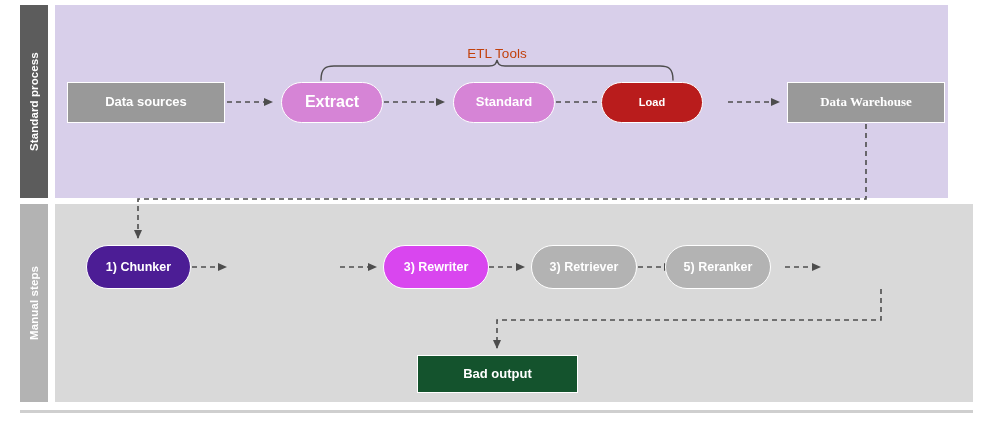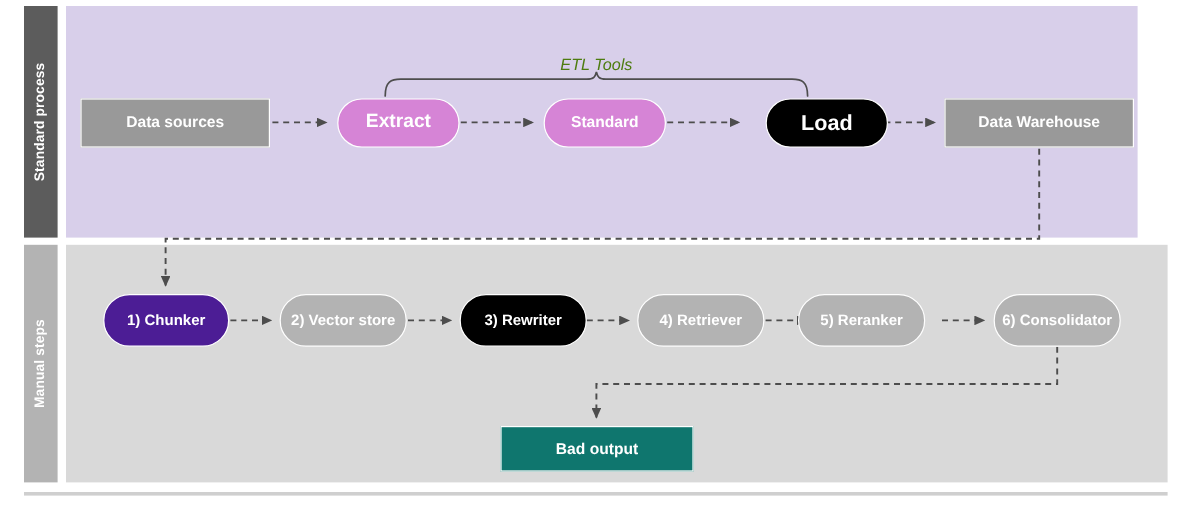--- a/index.html
+++ b/index.html
@@ -61,25 +61,24 @@
   .node-pill {
     border-radius: 999px;
   }
   .node .node-label {
     display: block;
     padding: 0 6px;
   }
   
   .brace-label {
     position: absolute;
-    color: #4d7c0f;
+    color: #c2410c;
     font-size: 13.5px;
     font-weight: normal;
     white-space: nowrap;
-    font-style: italic;
   }
 </style>
 </head>
 <body>
 
 <div id="canvas">
 
   <div class="lane-band" style="left:55px; top:5px; width:893px; height:193px; background:#d8cfea;"></div>
   <div class="lane-header" style="left:20px; top:5px; width:28px; height:193px; background:#5c5c5c;">
     <span>Standard process</span>
@@ -132,49 +131,43 @@
   </div>
 
   <div class="node node-pill" style="left:281px; top:82px; width:102px; height:41px; background:#d684d6; font-size:16px;">
     <span class="node-label">Extract</span>
   </div>
 
   <div class="node node-pill" style="left:453px; top:82px; width:102px; height:41px; background:#d684d6; font-size:13px;">
     <span class="node-label">Standard</span>
   </div>
 
-  <div class="node node-pill" style="left:638px; top:82px; width:102px; height:41px; background:#000000; font-size:18px;">
+  <div class="node node-pill" style="left:601px; top:82px; width:102px; height:41px; background:#b91c1c; font-size:11px;">
     <span class="node-label">Load</span>
   </div>
 
-  <div class="node node-rect" style="left:787px; top:82px; width:158px; height:41px; background:#999999; font-size:13px;">
+  <div class="node node-rect" style="left:787px; top:82px; width:158px; height:41px; background:#999999; font-size:13px;font-family:Liberation Serif, serif;">
     <span class="node-label">Data Warehouse</span>
   </div>
 
   <div class="node node-pill" style="left:86px; top:245px; width:105px; height:44px; background:#4c1d95; font-size:12.5px;">
     <span class="node-label">1) Chunker</span>
   </div>
 
-  <div class="node node-pill" style="left:233px; top:245px; width:106px; height:44px; background:#b3b3b3; font-size:12.5px;">
-    <span class="node-label">2) Vector store</span>
-  </div>
 
-  <div class="node node-pill" style="left:383px; top:245px; width:106px; height:44px; background:#000000; font-size:12.5px;">
+  <div class="node node-pill" style="left:383px; top:245px; width:106px; height:44px; background:#d946ef; font-size:12.5px;">
     <span class="node-label">3) Rewriter</span>
   </div>
 
   <div class="node node-pill" style="left:531px; top:245px; width:106px; height:44px; background:#b3b3b3; font-size:12.5px;">
-    <span class="node-label">4) Retriever</span>
+    <span class="node-label">3) Retriever</span>
   </div>
 
   <div class="node node-pill" style="left:665px; top:245px; width:106px; height:44px; background:#b3b3b3; font-size:12.5px;">
     <span class="node-label">5) Reranker</span>
   </div>
 
-  <div class="node node-pill" style="left:828px; top:245px; width:106px; height:44px; background:#b3b3b3; font-size:12.5px;">
-    <span class="node-label">6) Consolidator</span>
-  </div>
 
-  <div class="node node-rect" style="left:417px; top:355px; width:161px; height:38px; background:#0f766e; font-size:13px;">
+  <div class="node node-rect" style="left:417px; top:355px; width:161px; height:38px; background:#14532d; font-size:13px;">
     <span class="node-label">Bad output</span>
   </div>
 
 </div>
 
 </body></html>

